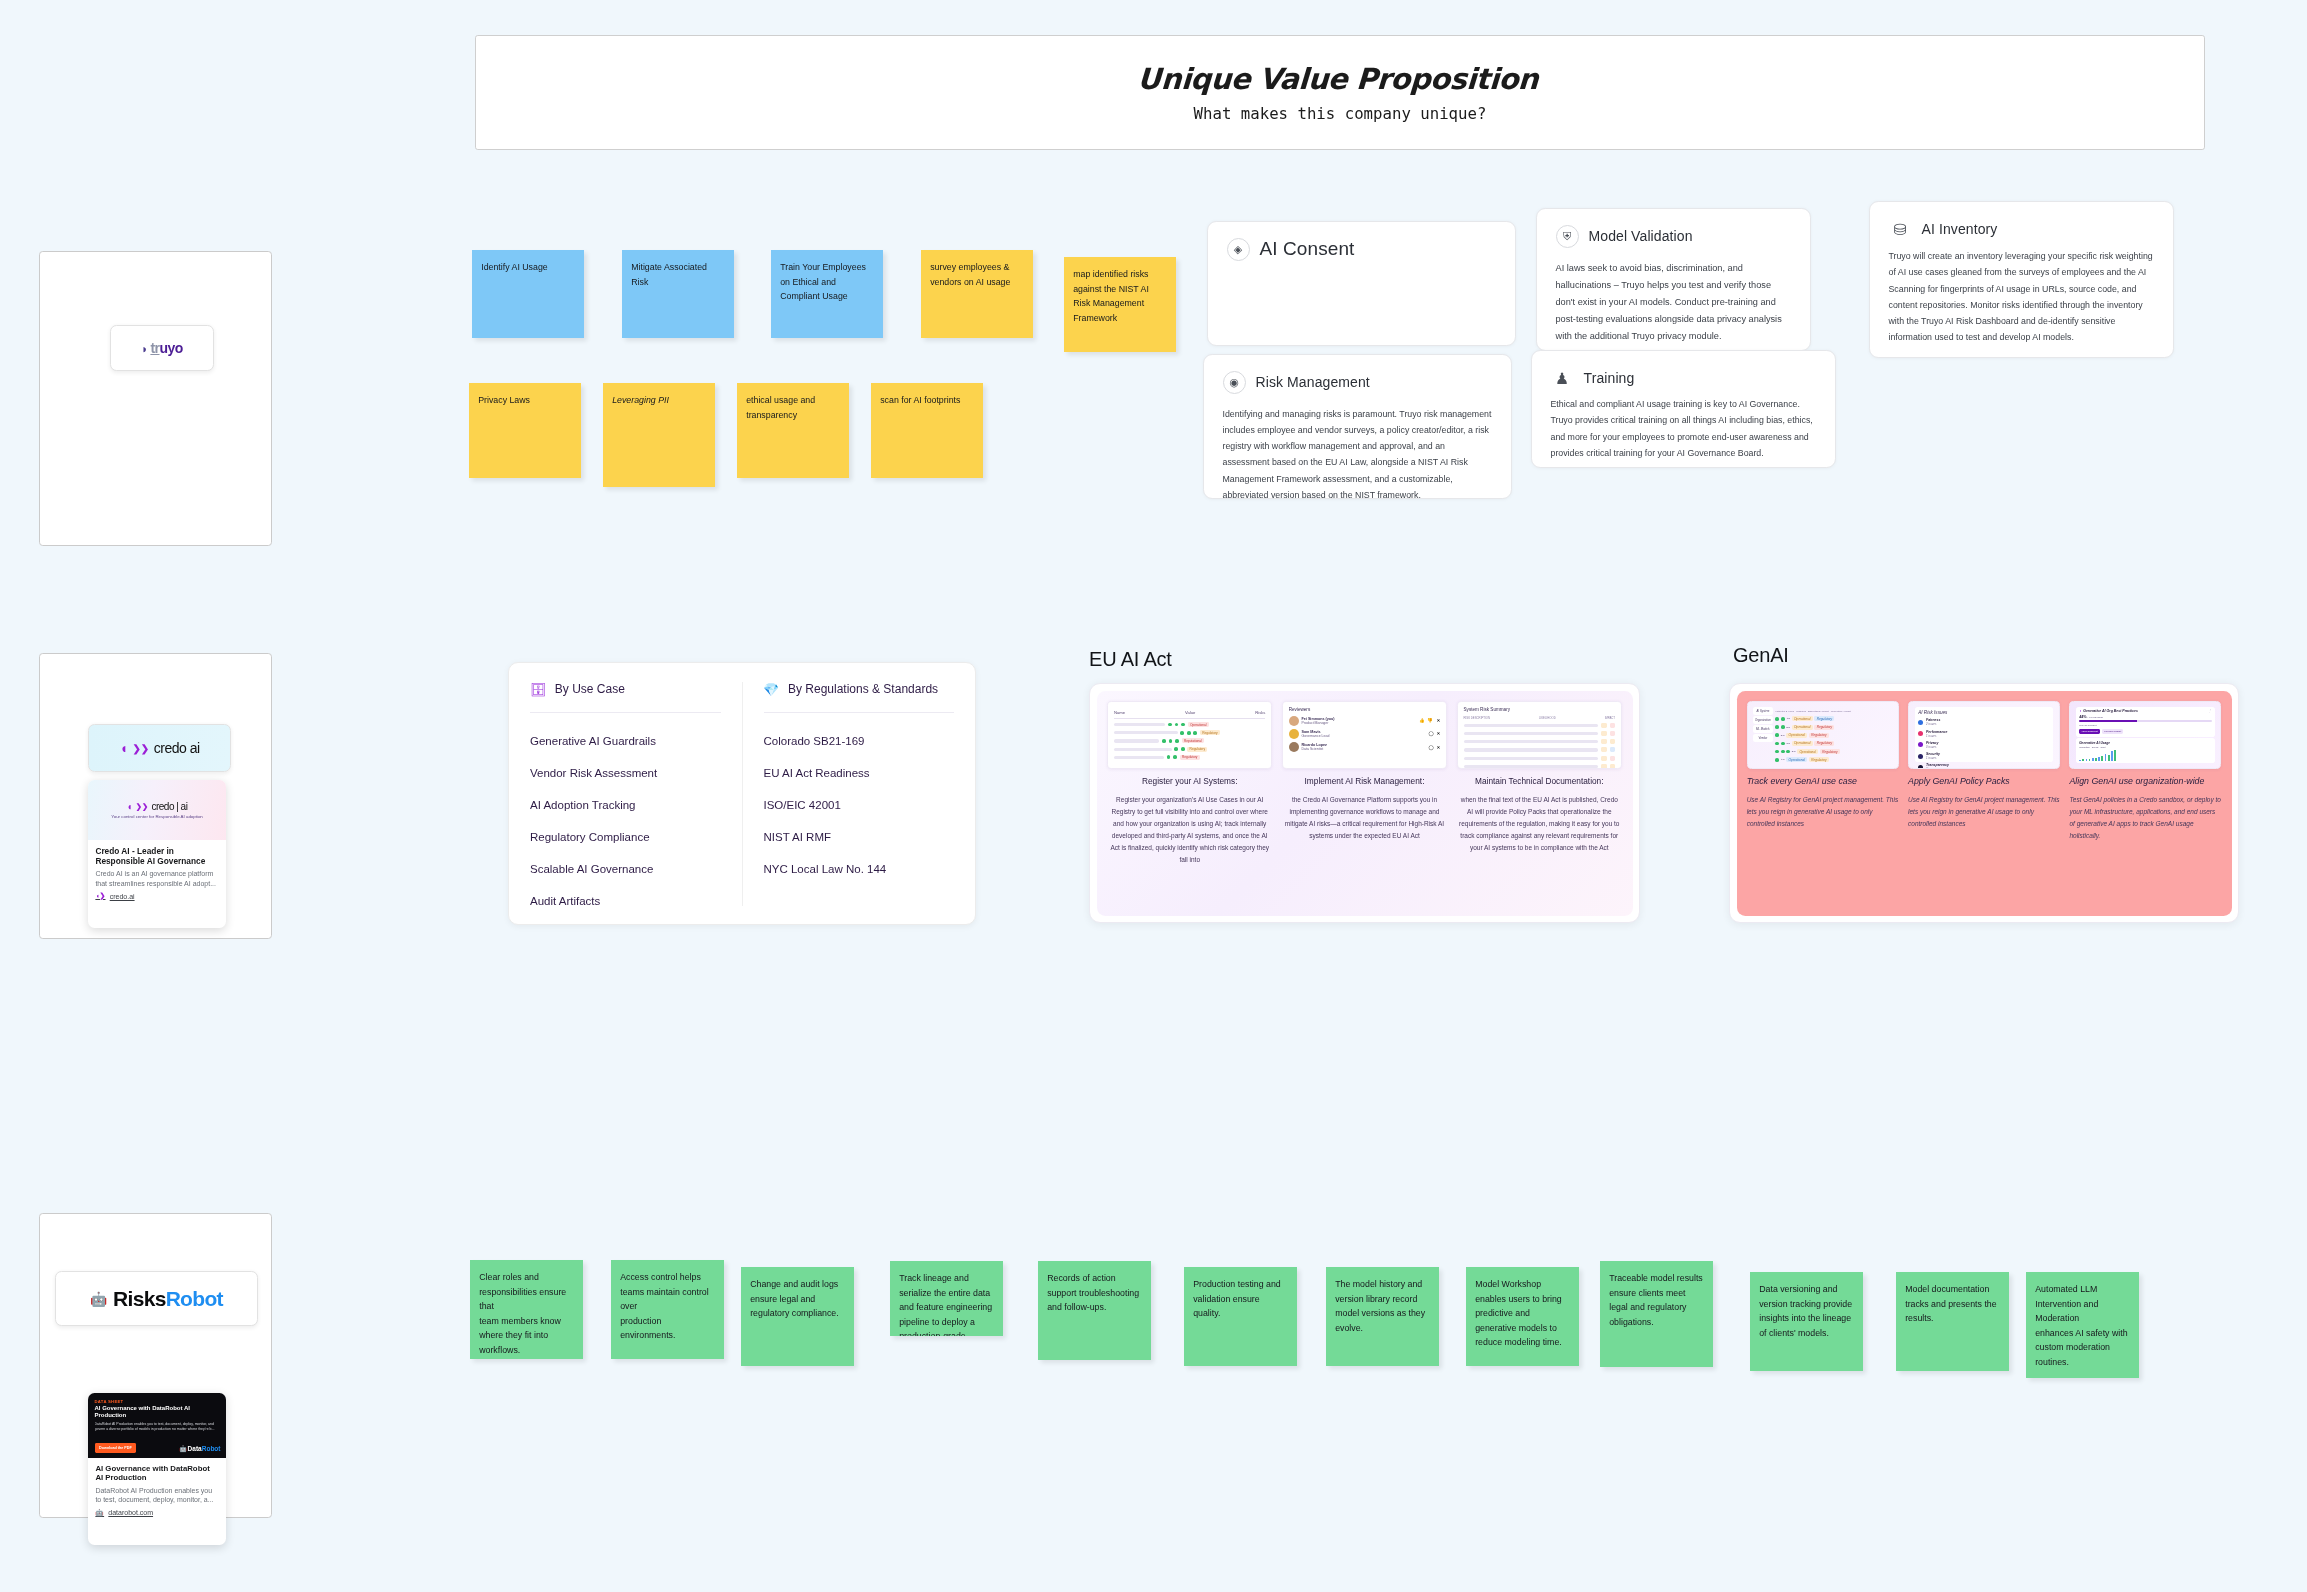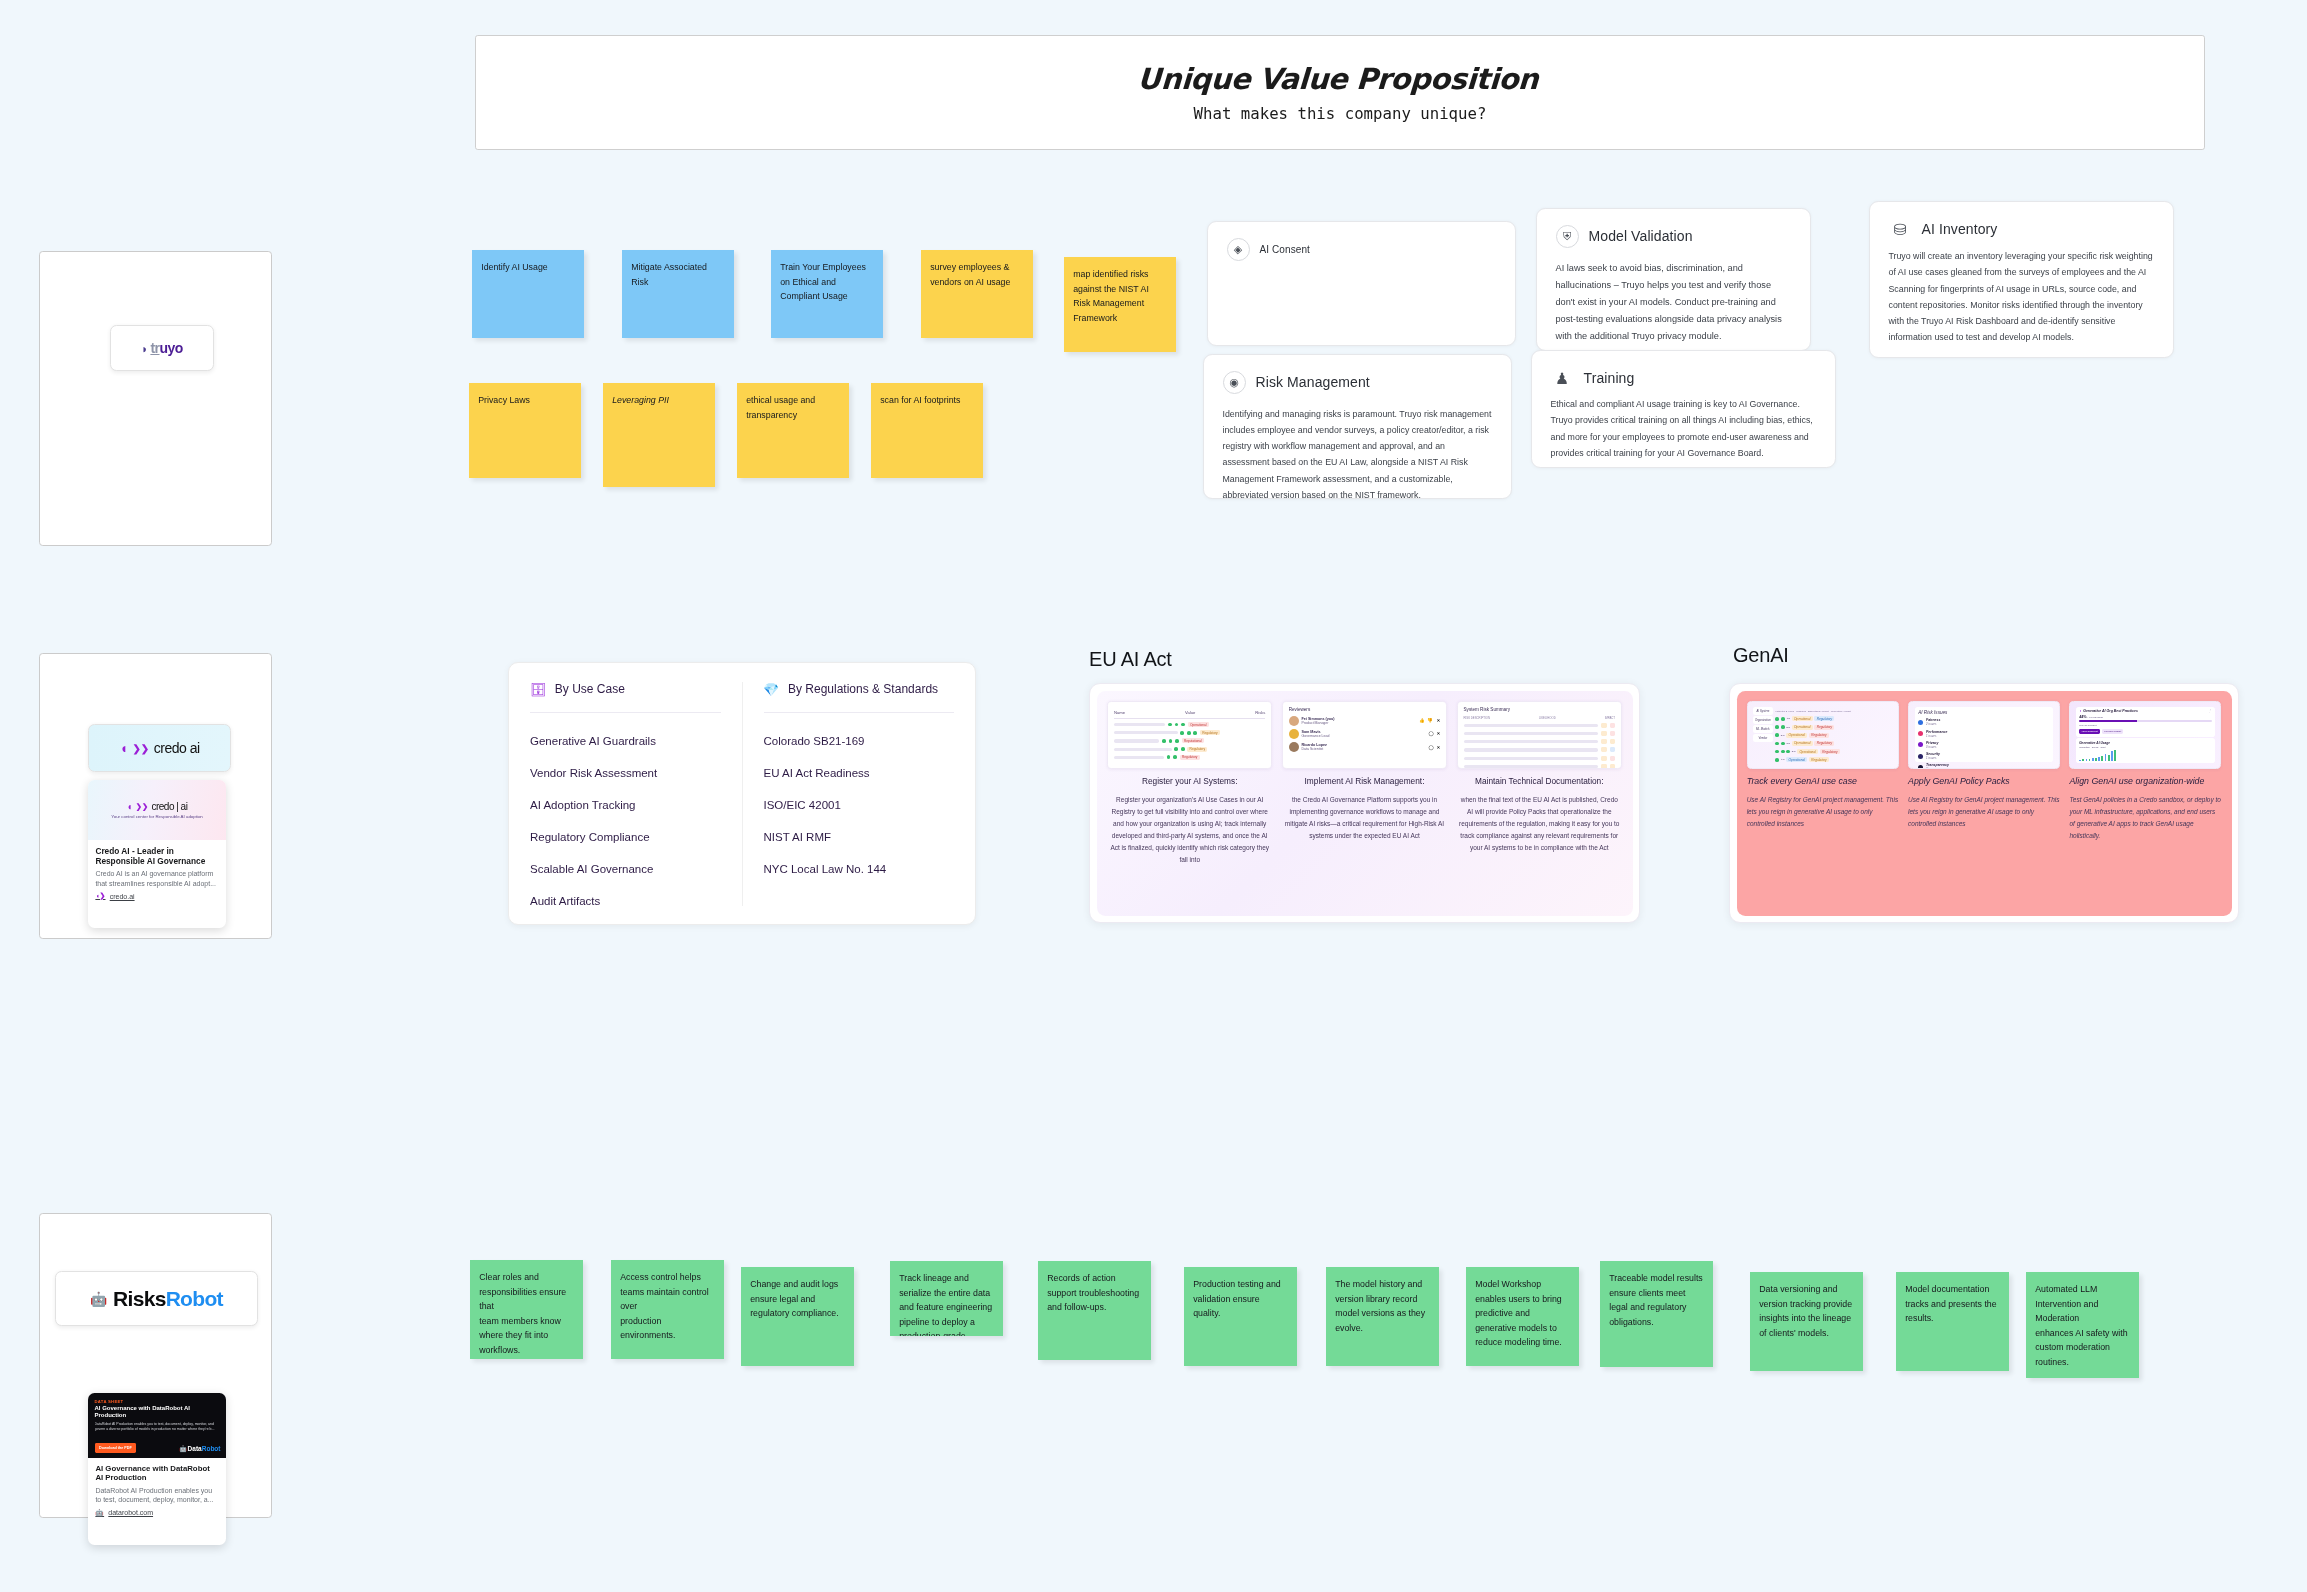--- a/index.html
+++ b/index.html
@@ -77,21 +77,21 @@
     border-radius: 9.2px; padding: 15.7px 18.5px;
     box-shadow: 0 0.9px 3.7px rgba(0,0,0,.04);
   }
   .feat-head { display: flex; align-items: center; gap: 10px; }
   .feat-icon {
     width: 23px; height: 23px; flex: 0 0 23px; border-radius: 50%;
     border: 0.9px solid #d8dade; display: flex; align-items: center; justify-content: center;
     color: #4a4f57; font-size: 11px;
   }
   .feat-icon.plain { border: none; }
-  .feat-title { font-size: 10px; color: #2b2f36; font-weight: 400; letter-spacing: 0.1px; }
+  .feat-title { font-size: 19px; color: #2b2f36; font-weight: 400; letter-spacing: 0.1px; }
   .feat-body { margin-top: 12px; font-size: 10.6px; line-height: 1.95; color: #3c4149; }
 
   
   .uc-panel {
     position: absolute; background: #ffffff; border: 0.9px solid #ececec;
     border-radius: 10px; display: flex; padding: 18.5px 0 18.5px 0;
     box-shadow: 0 1.4px 6.5px rgba(0,0,0,.05);
   }
   .uc-col { flex: 1; padding: 0 21px; }
   .uc-col.right { border-left: 0.9px solid #efefef; }

